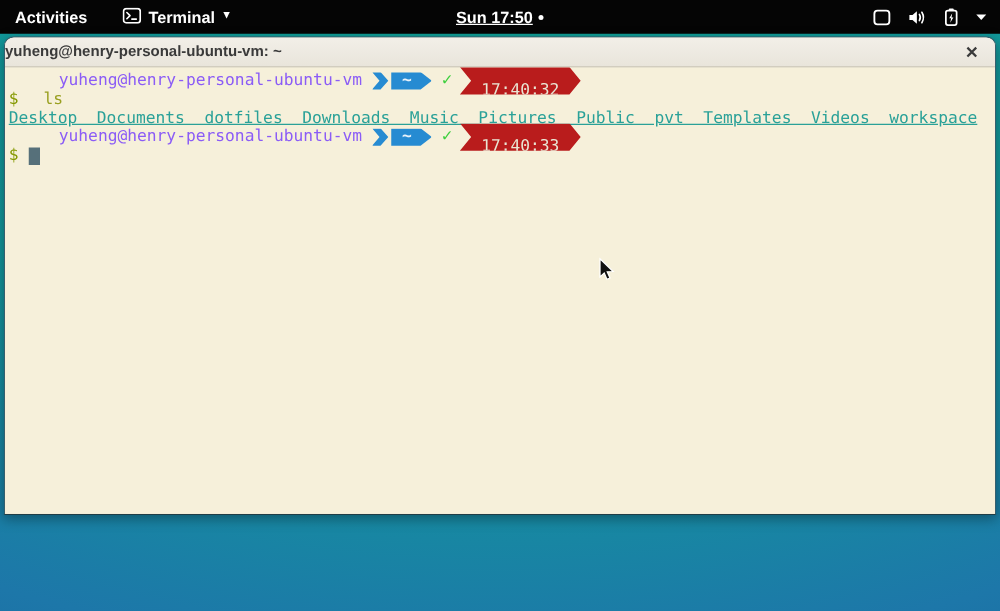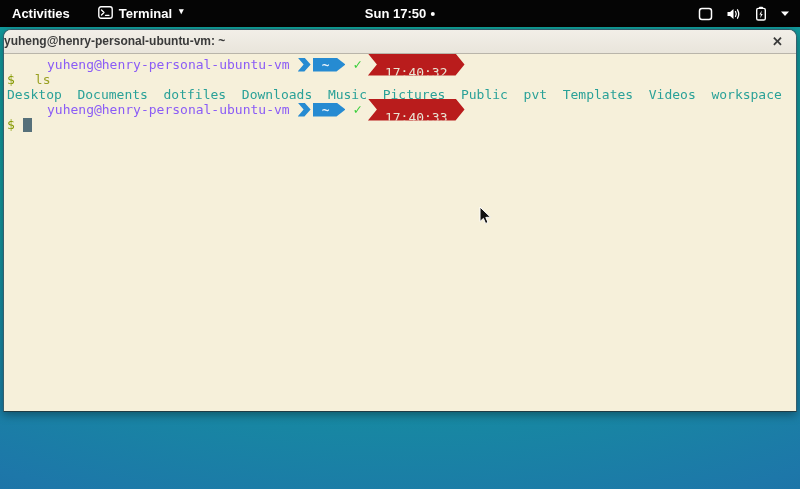--- a/index.html
+++ b/index.html
@@ -15,21 +15,21 @@
   .topbar {
     position:absolute; left:0; top:0; width:800px; height:27px;
     background:#050505; color:#ffffff; display:flex; align-items:center;
     font-size:13px; font-weight:700;
   }
   .activities { margin-left:12px; cursor:pointer; }
   .app-menu { margin-left:28px; display:flex; align-items:flex-start; gap:6px; cursor:pointer; }
   .app-menu .caret { font-size:9px; margin-left:1px; }
   .topbar-center {
     position:absolute; left:50%; top:0; height:27px; transform:translateX(-50%);
-    display:flex; align-items:center; gap:5px;
+    display:flex; align-items:center; gap:5px;text-decoration:underline;
   }
   .notif-dot { width:4px; height:4px; border-radius:50%; background:#ffffff; display:inline-block; }
   .topbar-right {
     position:absolute; right:6px; top:0; height:27px;
     display:flex; align-items:center; gap:13px; padding-right:4px;
   }
   .tb-icon { display:flex; align-items:center; }
 
   
   .window {
@@ -72,21 +72,21 @@
   }
   .check { color:#3ccf3c; font-weight:700; font-size:14px; margin:0 6px 0 8px; }
   .pl-dark {
     height:15px; background:#b91c1c; color:#e9e5d4;
     padding:11px 17px; line-height:15px;
     clip-path:polygon(0 0, calc(100% - 9px) 0, 100% 50%, calc(100% - 9px) 100%, 0 100%, 9px 50%);
     flex:0 0 auto;
   }
   .dollar { color:#859900; }
   .cmd { color:#9aa022; margin-left:20px; }
-  .ls-out { color:#2aa198; }
+  .ls-out { color:#2aa198;text-decoration:underline; }
   .cursor-block {
     display:inline-block; width:9px; height:14px; background:#56707a; margin-left:8px;
   }
 
   
   .mouse { position:absolute; left:479px; top:206px; pointer-events:none; }
 </style>
 </head>
 <body>
 

